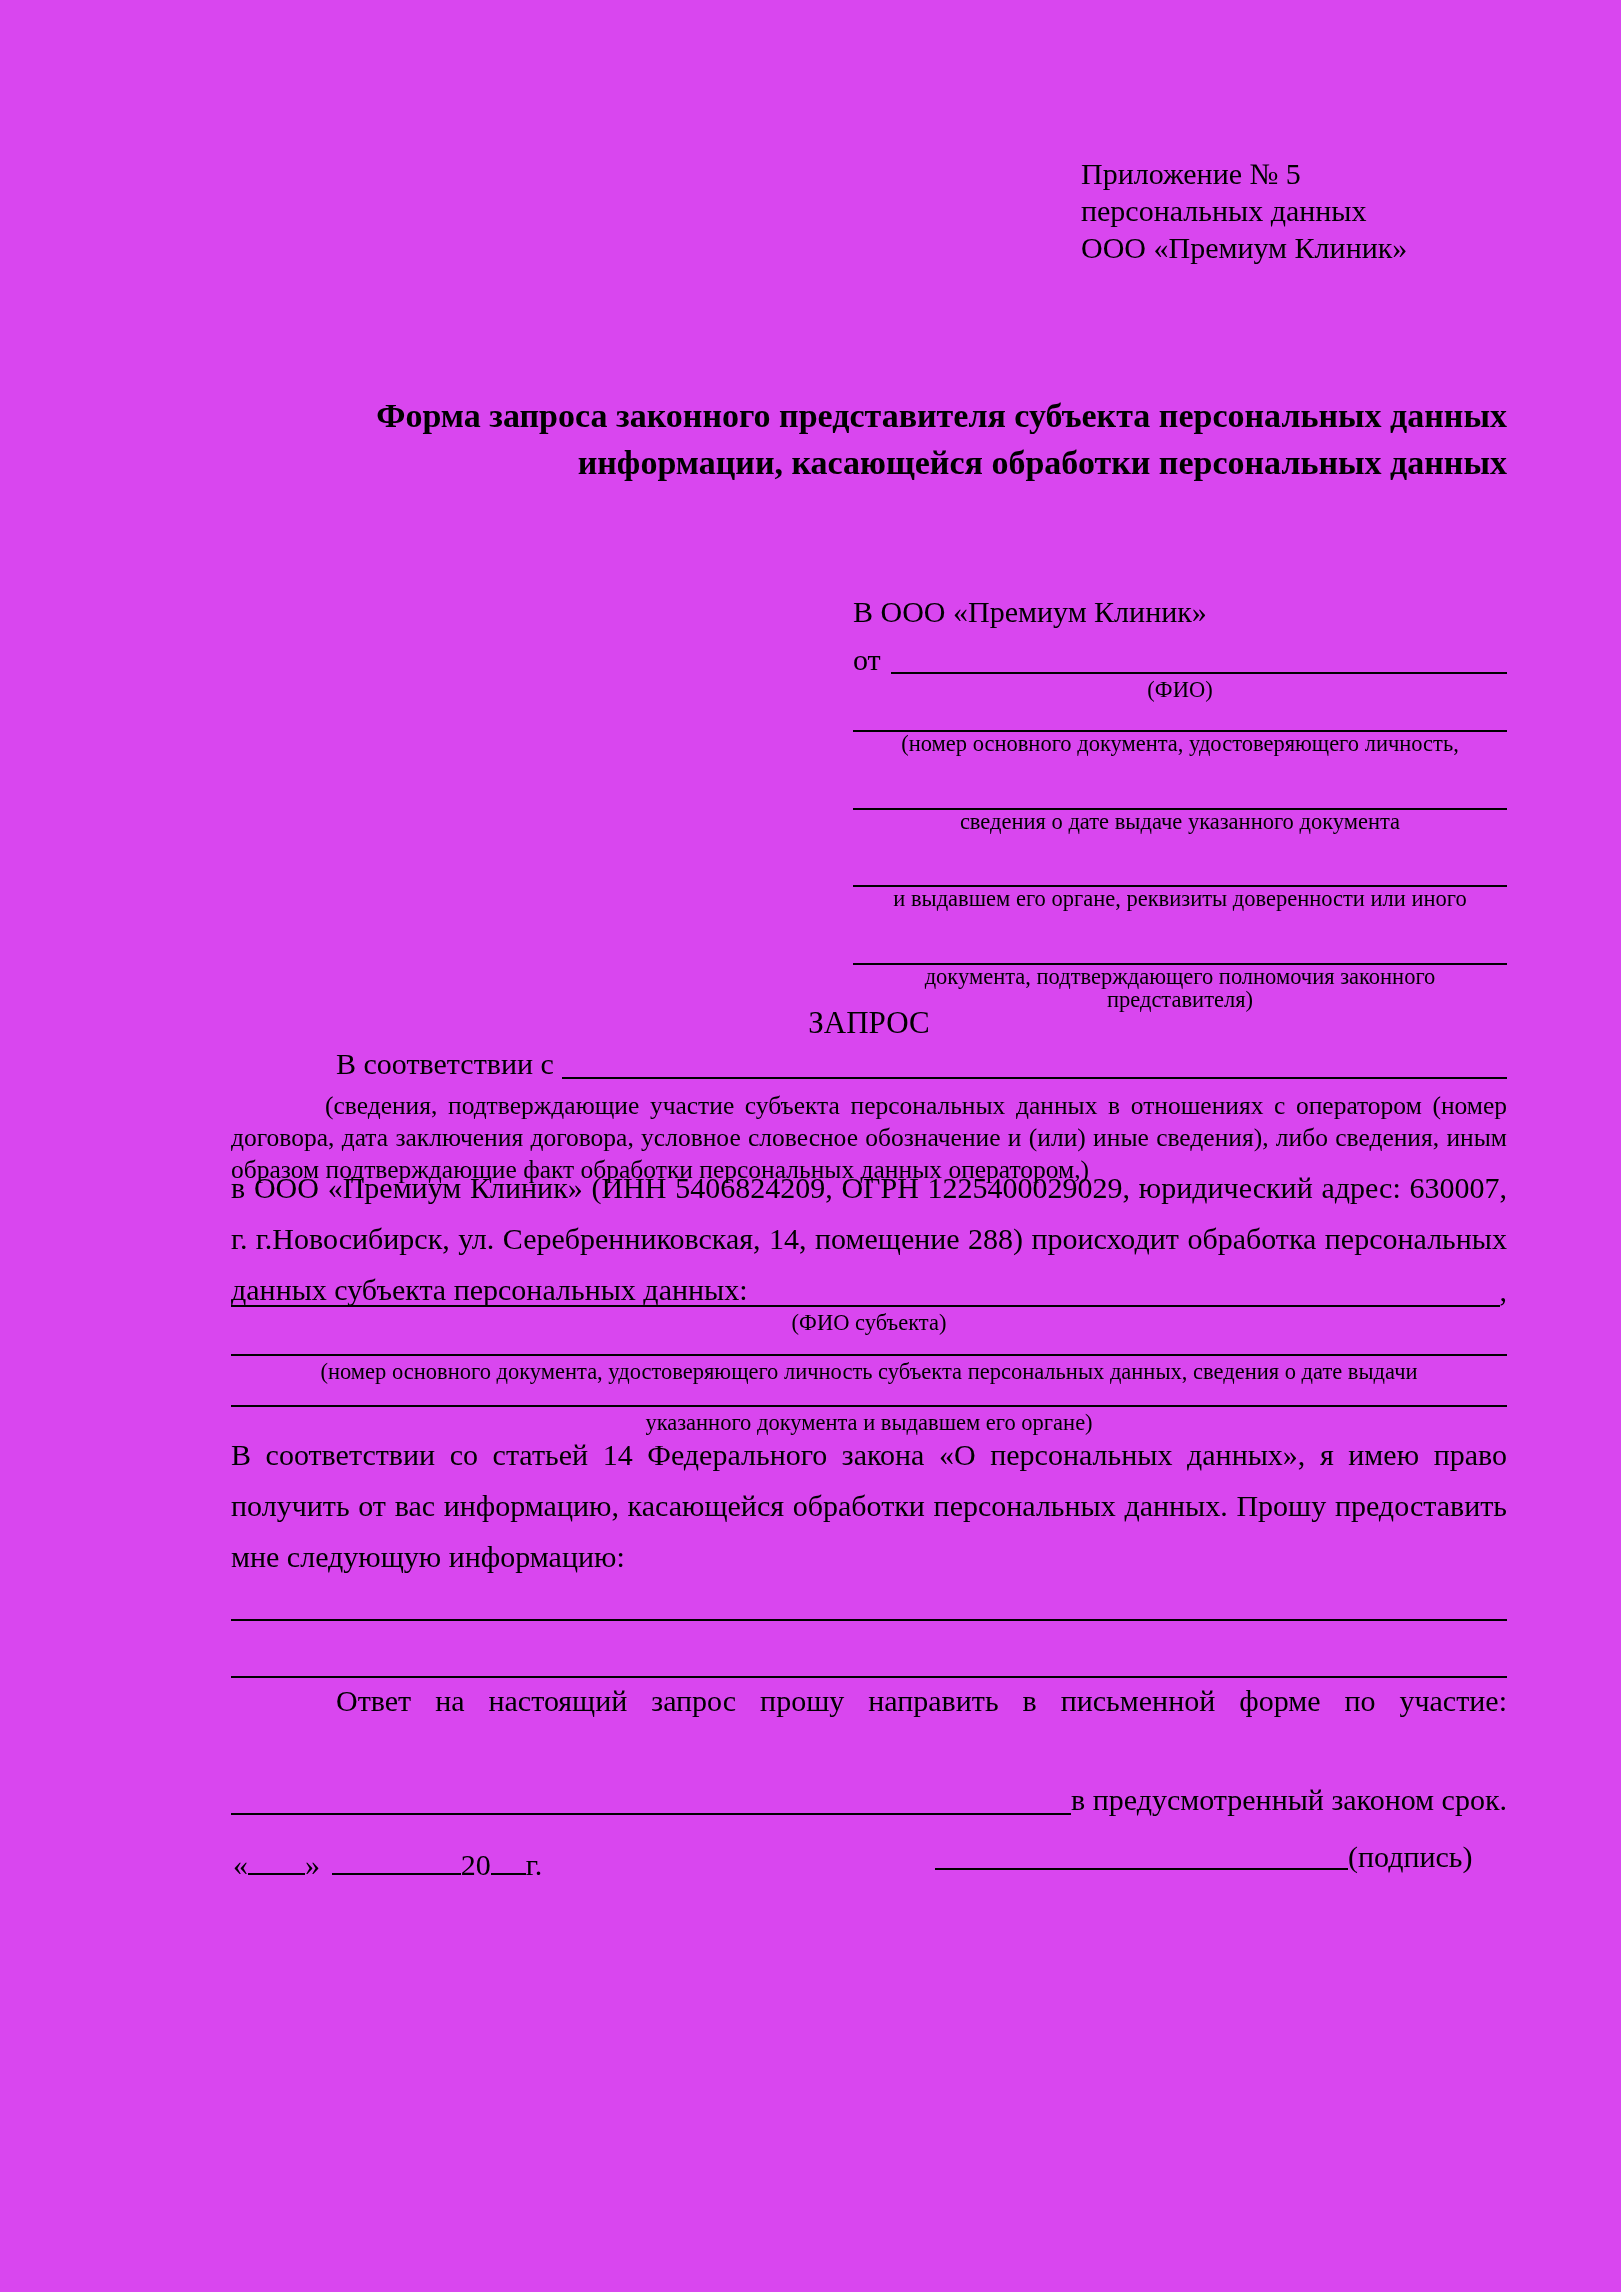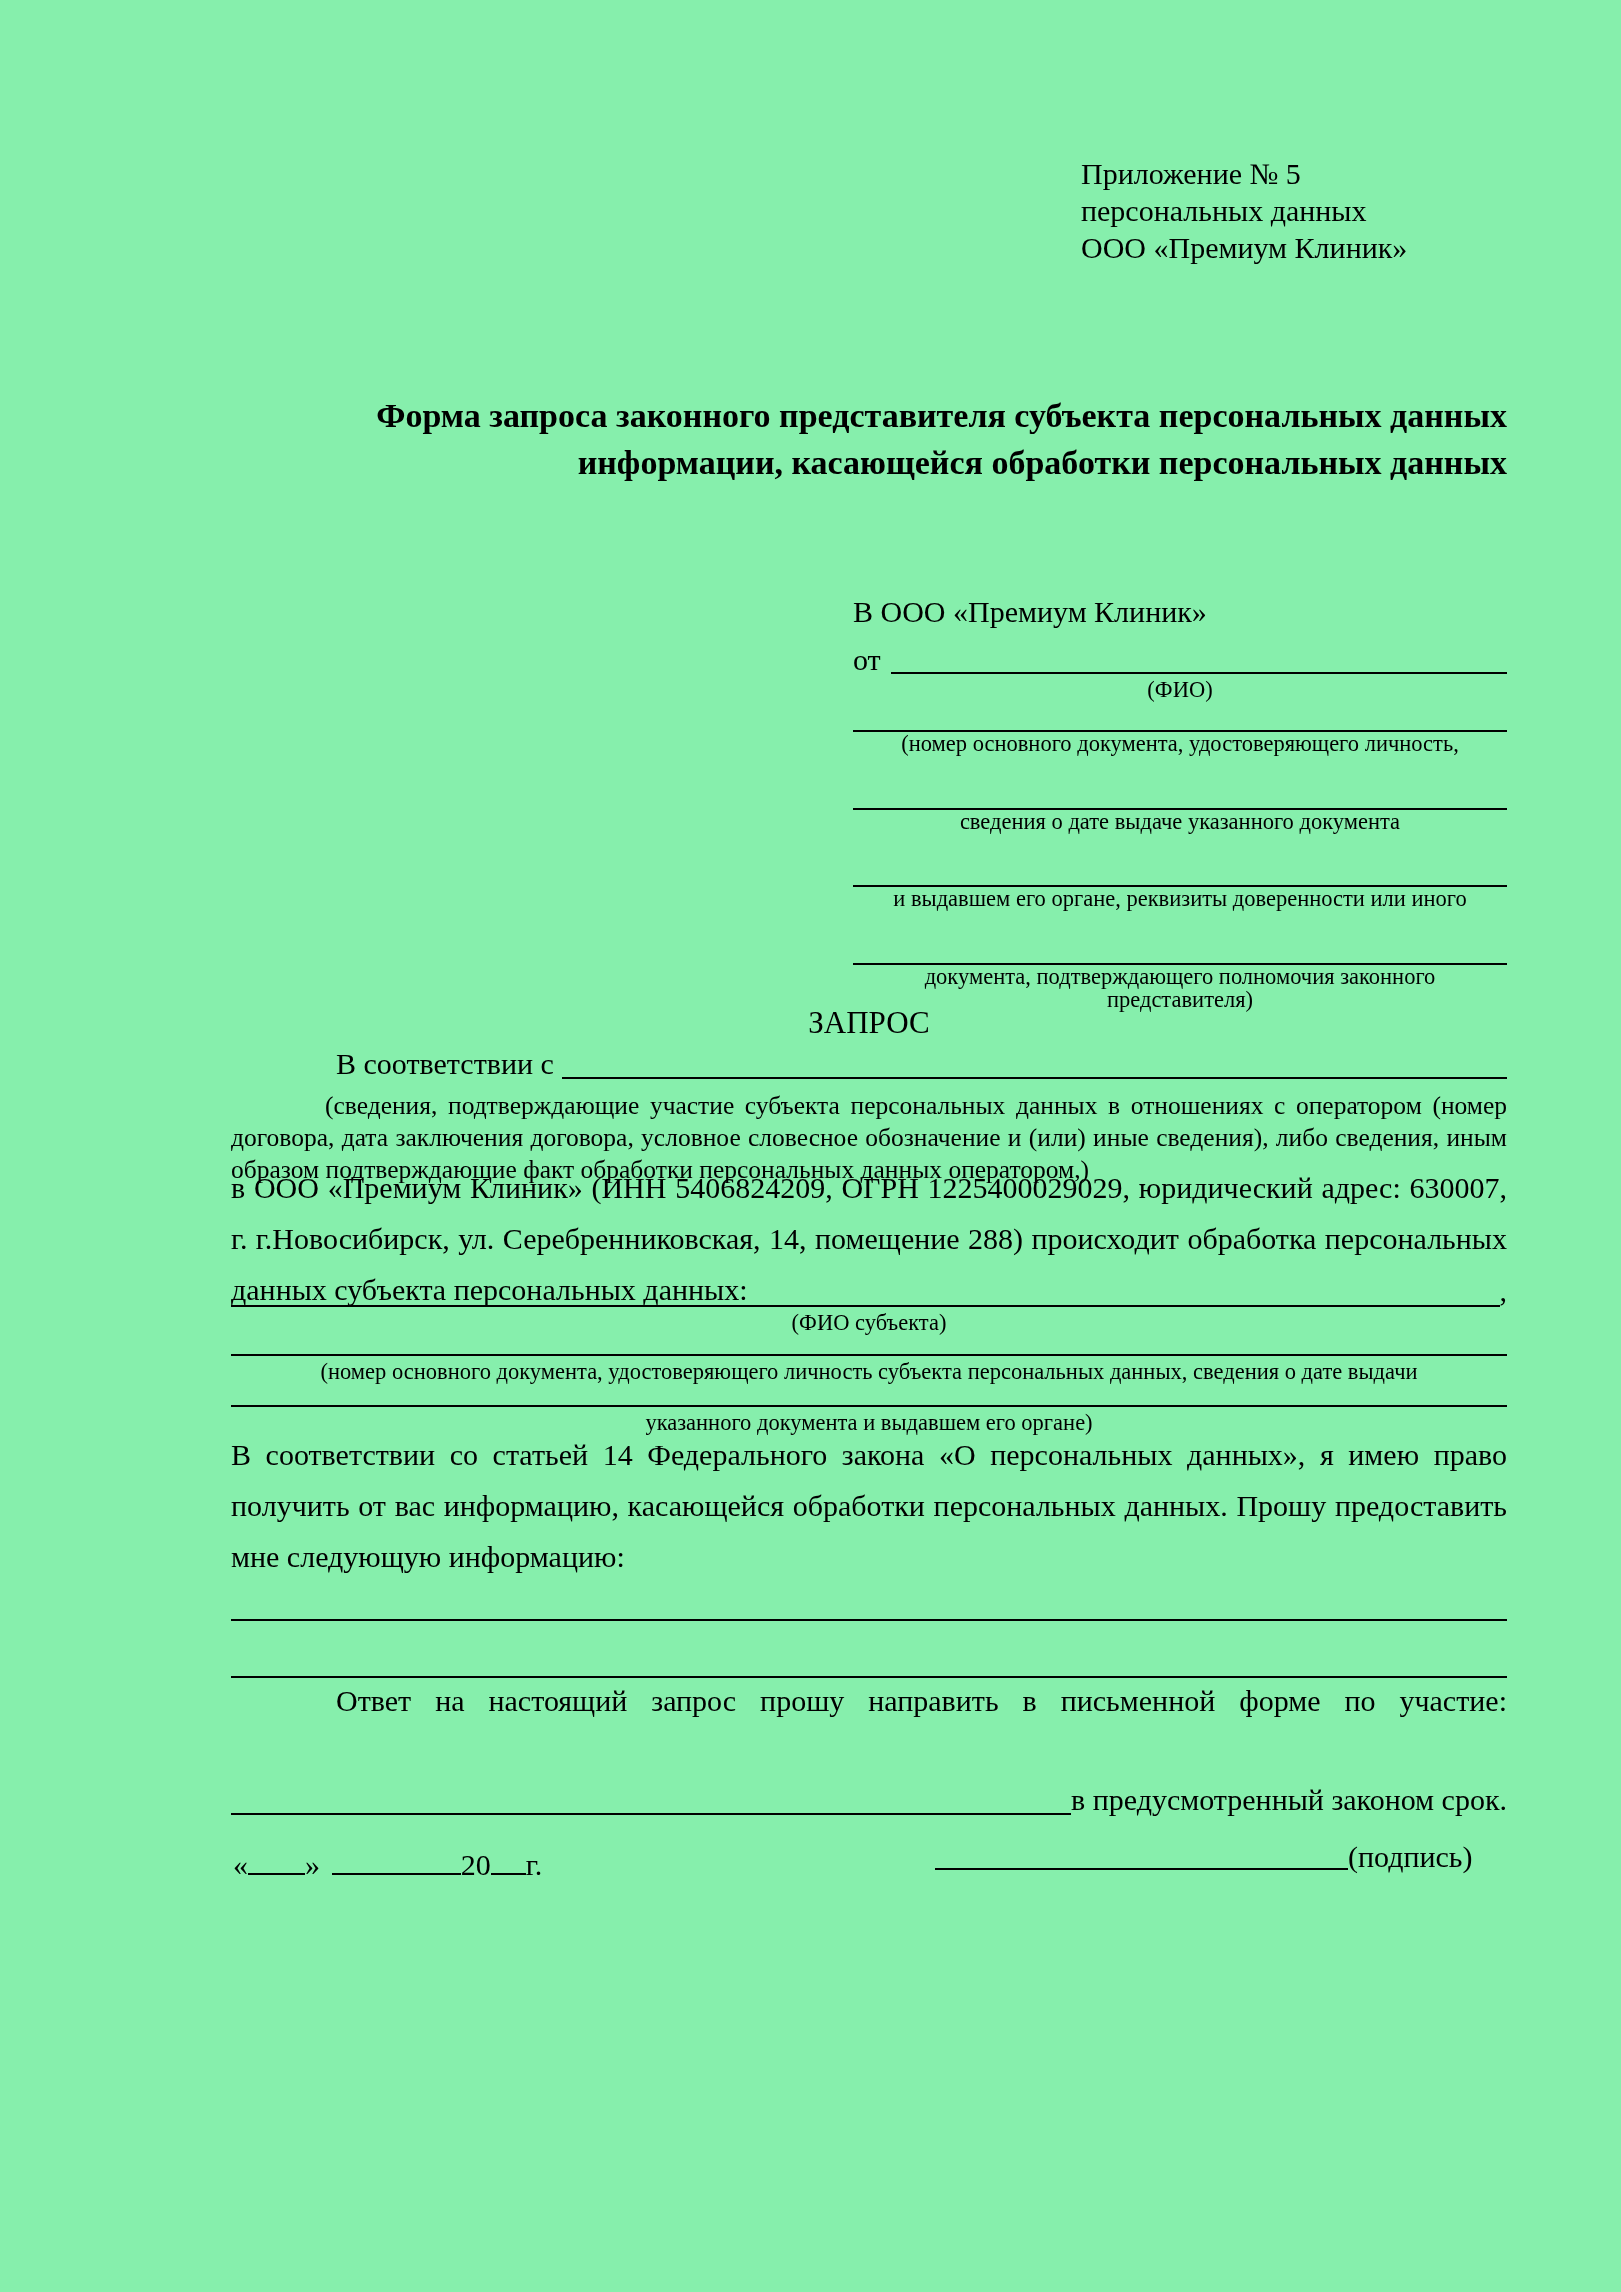--- a/index.html
+++ b/index.html
@@ -1,17 +1,17 @@
 <!DOCTYPE html>
 <html><head>
 <meta charset="utf-8">
 <style>
   html,body{margin:0;padding:0;background:#e8e8e8;}
   .page{
-    position:relative;width:1621px;height:2293px;background:#86efac;
+    position:relative;width:1621px;height:2293px;background:#d946ef;
     font-family:"Liberation Serif","DejaVu Serif",serif;color:#000;
     overflow:hidden;
   }
   .doc{position:absolute;left:231px;top:0;width:1276px;height:100%;}
   .abs{position:absolute;}
 
   
   .annex{left:850px;top:155px;font-size:30px;line-height:37px;white-space:nowrap;}
 
   

